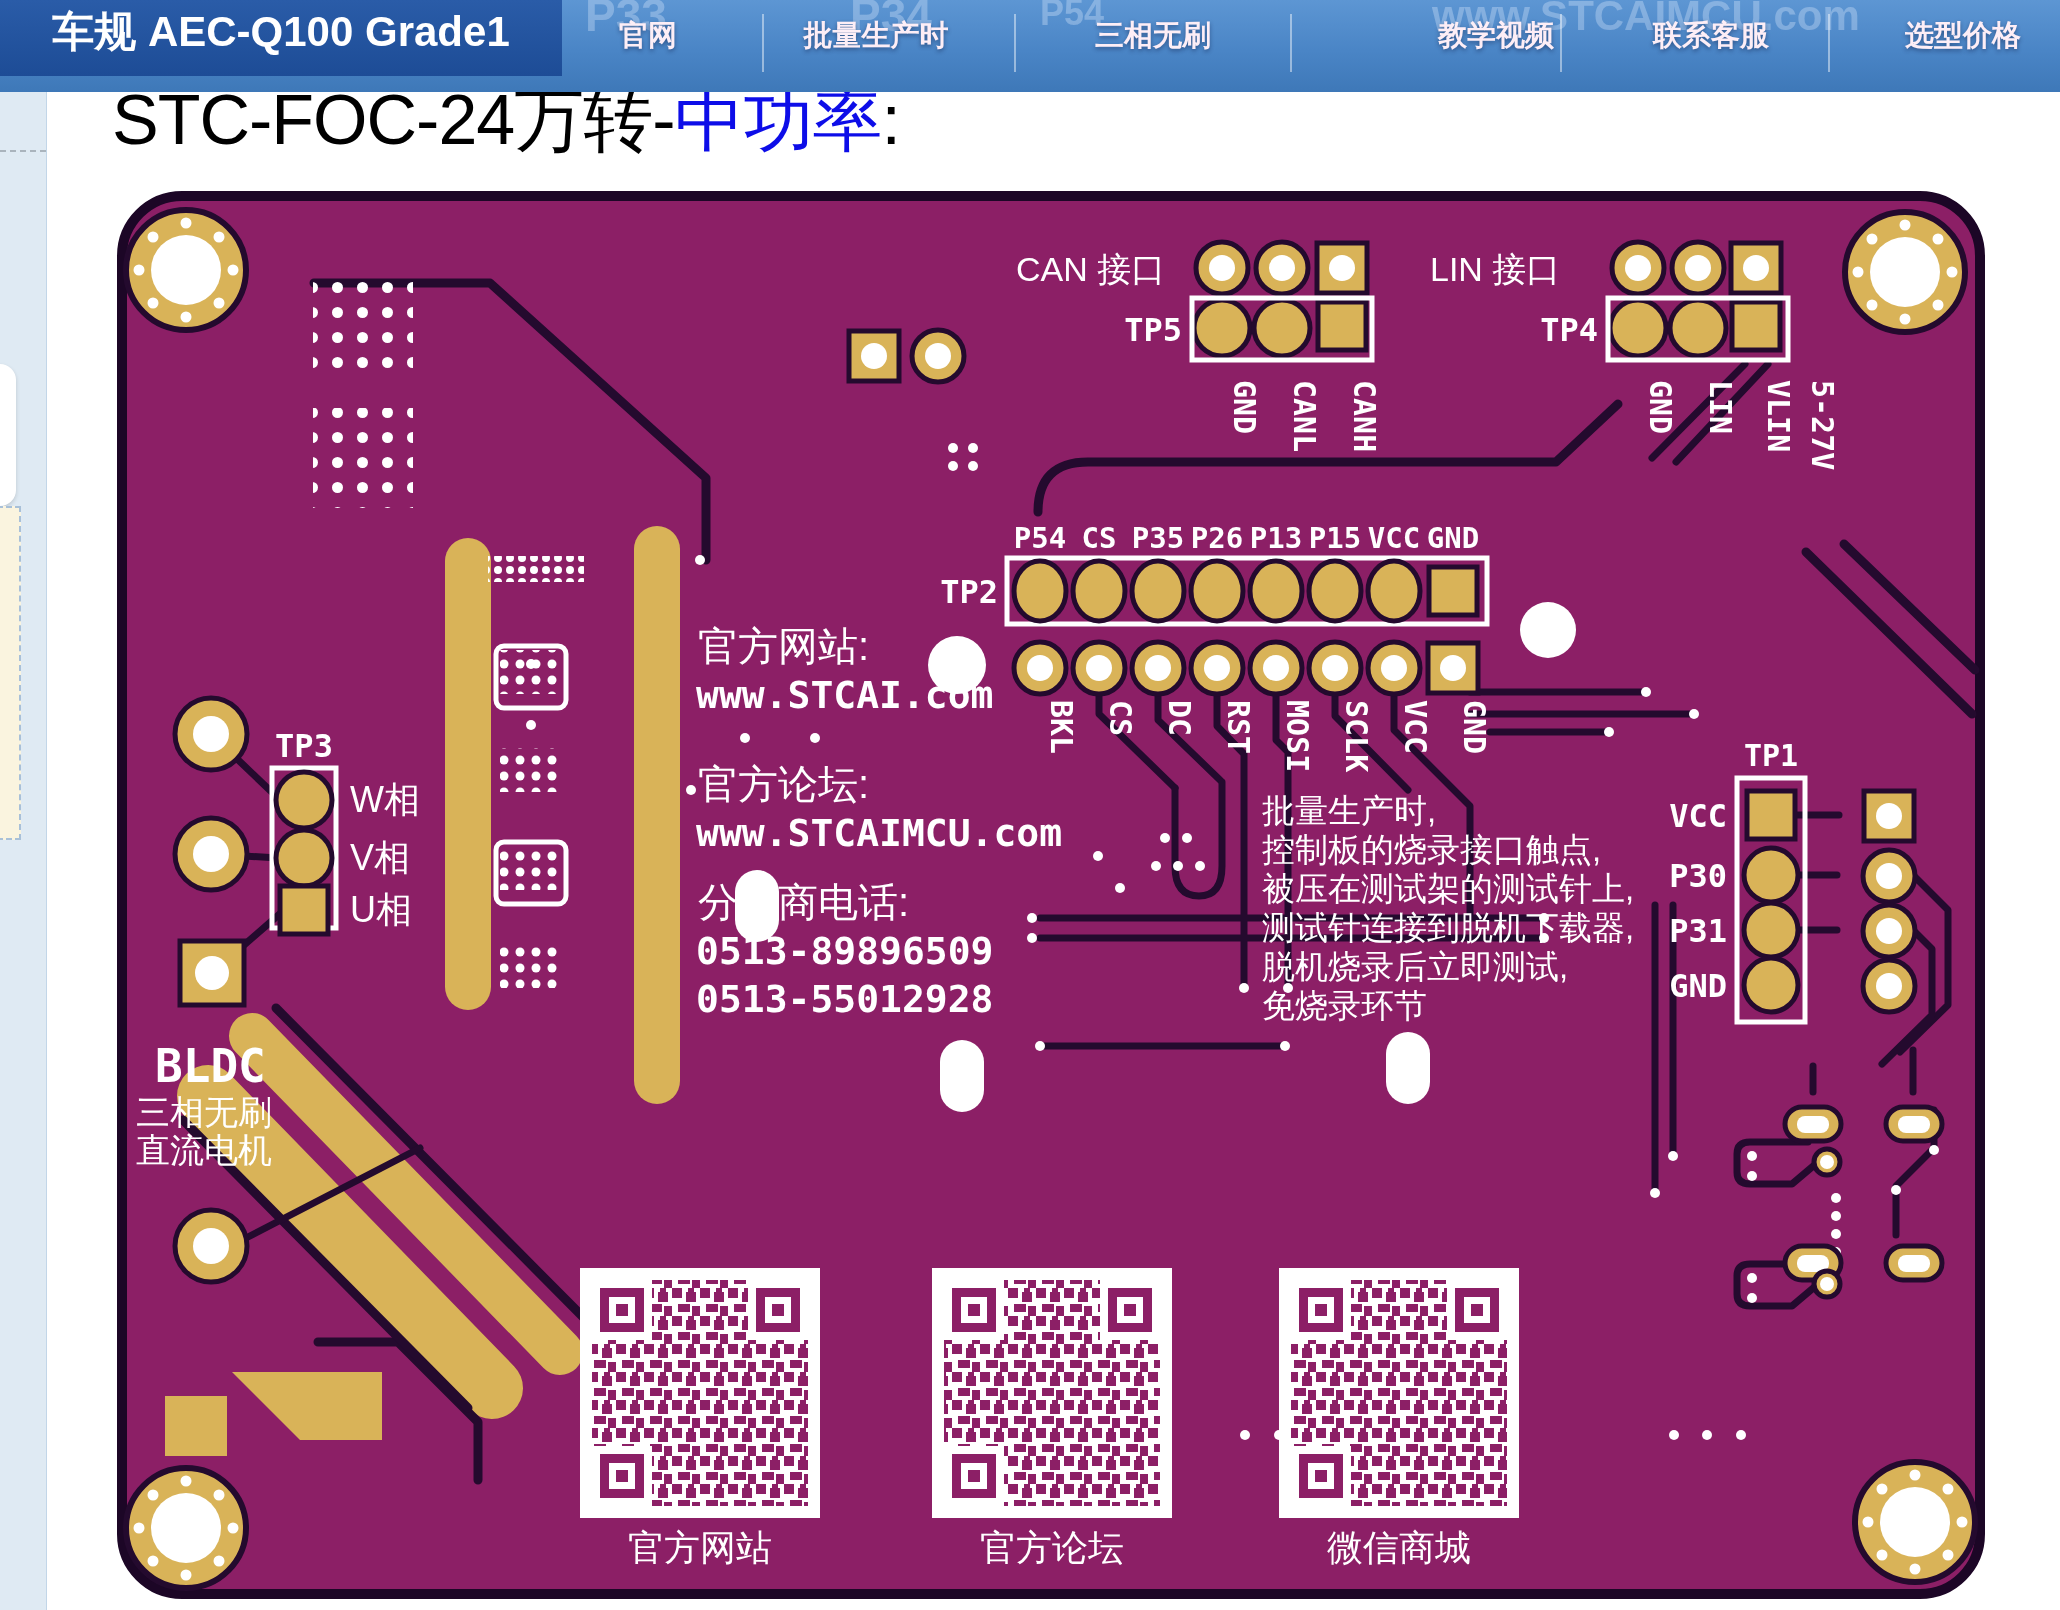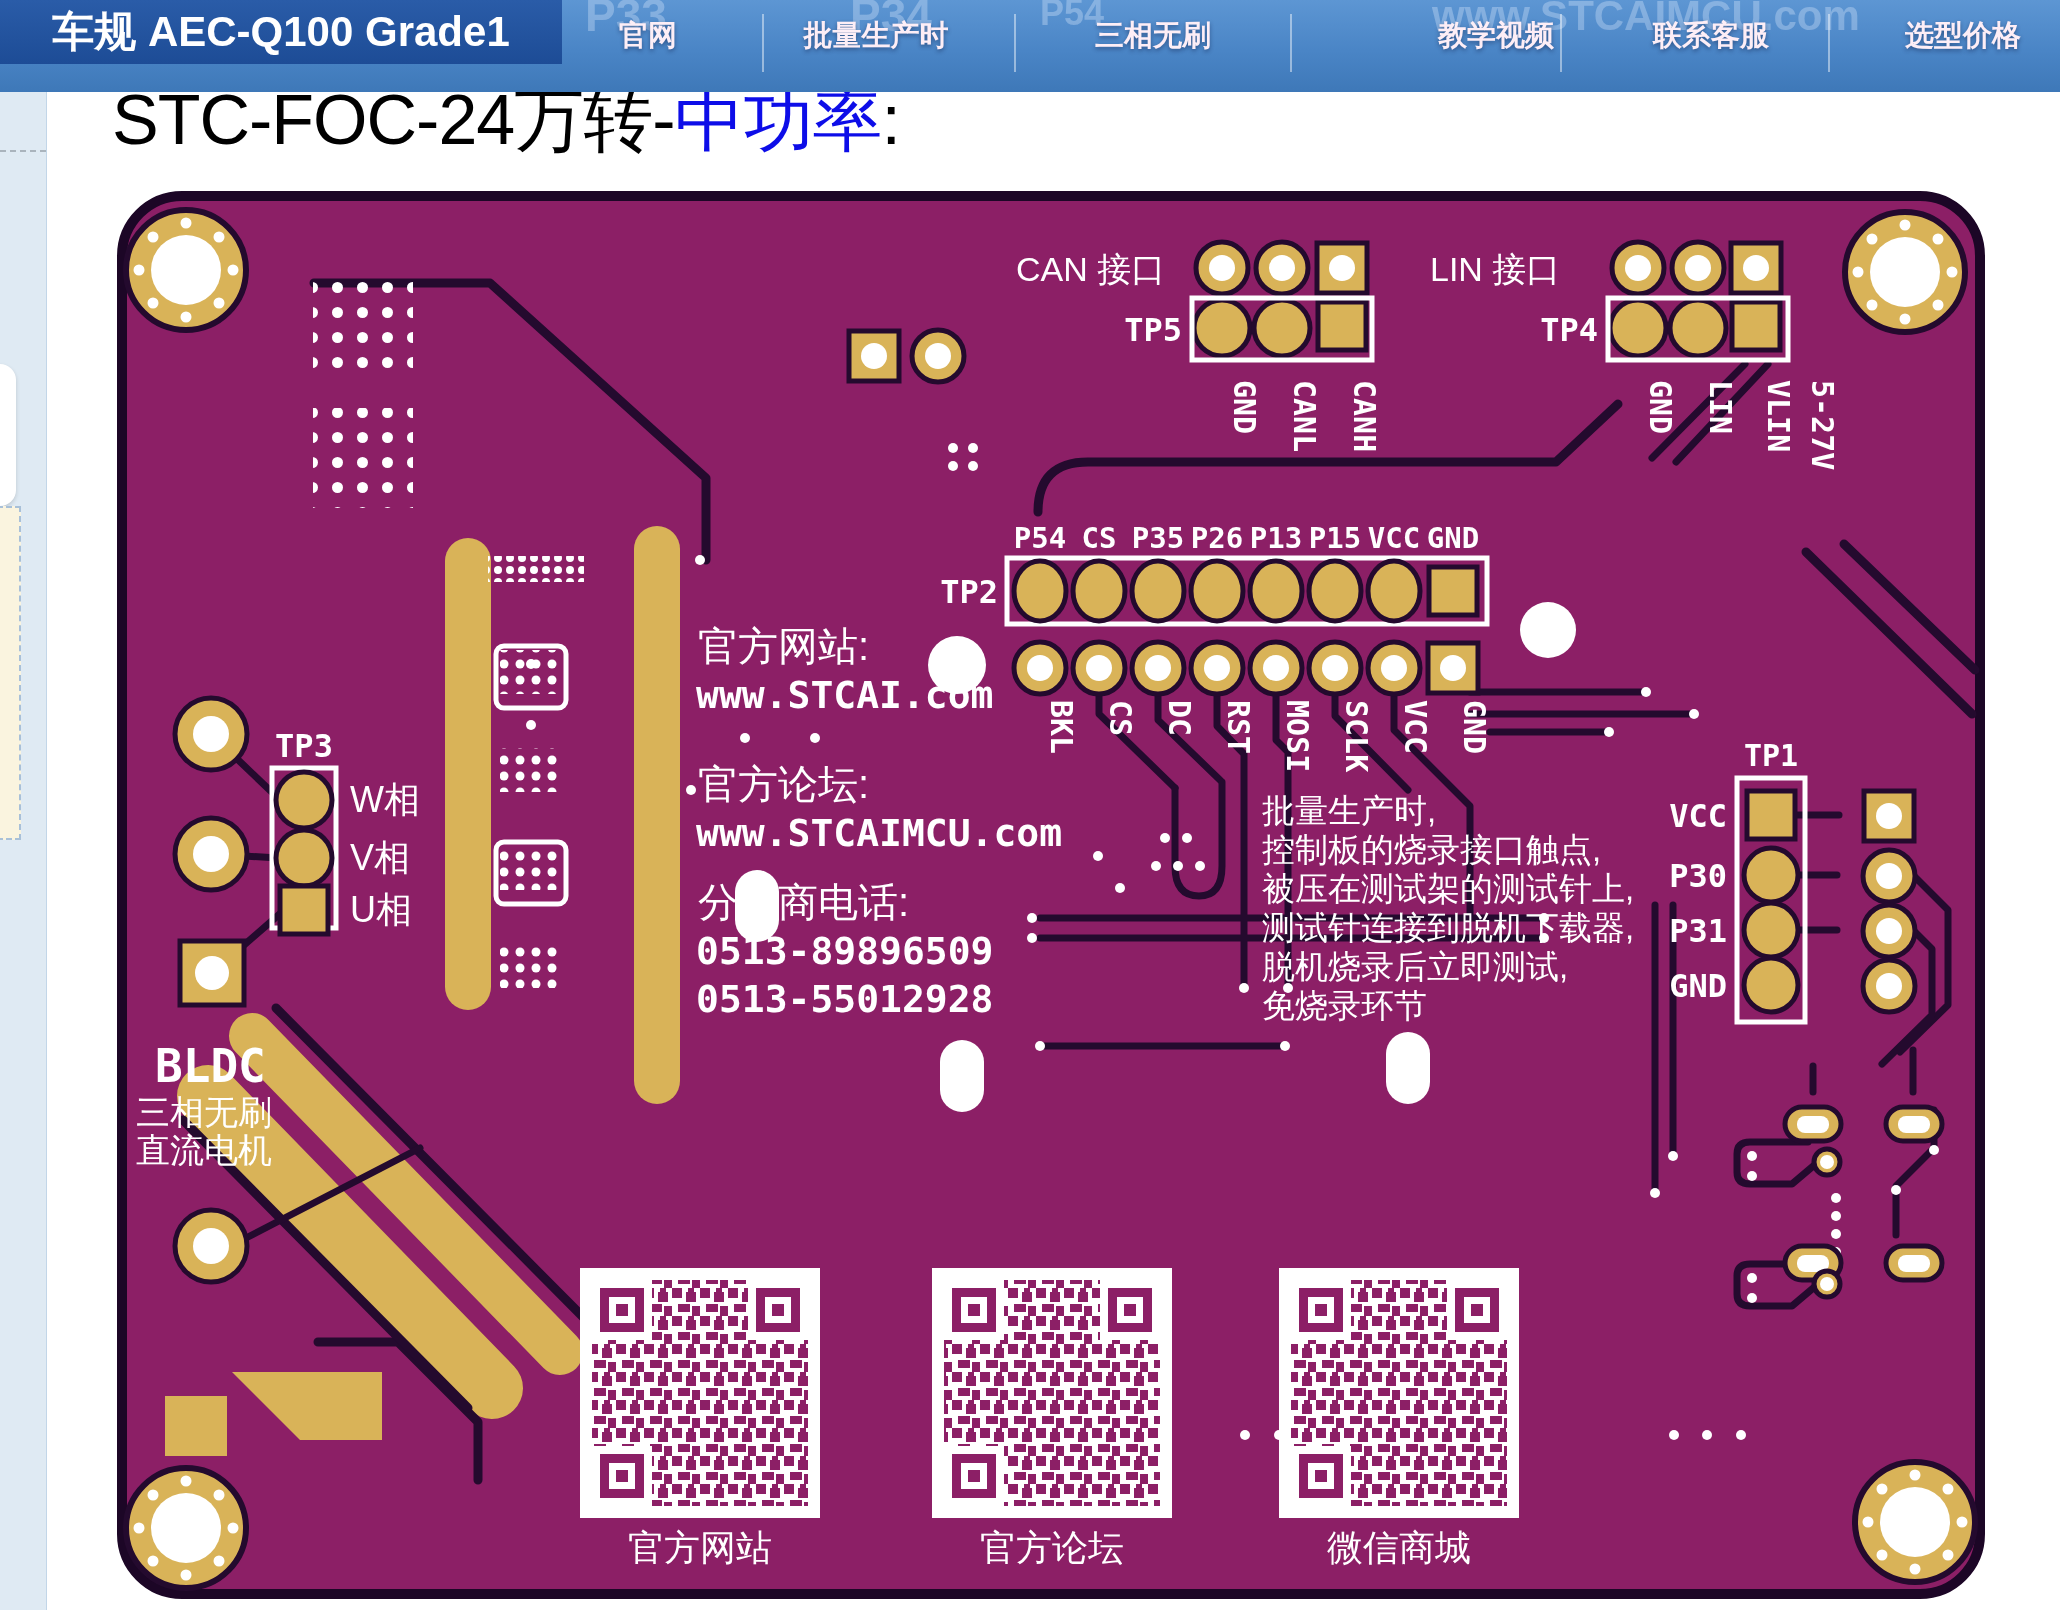--- a/index.html
+++ b/index.html
@@ -2,21 +2,21 @@
 <html><head>
 <meta charset="utf-8">
 <style>
   html,body{margin:0;padding:0;background:#fff;font-family:"Liberation Sans",sans-serif;}
   #page{position:relative;width:2060px;height:1610px;overflow:hidden;background:#fff;}
 
   
   #nav{position:absolute;left:0;top:0;width:2060px;height:92px;z-index:10;
        background:linear-gradient(180deg,#5d96d3 0%,#4a85c6 55%,#3e78b8 100%);overflow:hidden;}
   .wm{position:absolute;top:-12px;font-weight:bold;font-size:46px;color:rgba(225,238,255,0.33);white-space:nowrap;}
-  #brand{position:absolute;left:0;top:0;width:562px;height:64px;background:linear-gradient(180deg,#2a5ca8,#1d4c96);
+  #brand{position:absolute;left:0;top:0;width:562px;height:76px;background:linear-gradient(180deg,#2a5ca8,#1d4c96);
          color:#ffffff;font-weight:bold;font-size:42px;text-align:center;line-height:64px;white-space:nowrap;}
   .nav-item{position:absolute;top:16px;width:230px;text-align:center;font-weight:bold;font-size:29px;
             color:#fdeef6;text-shadow:0 2px 4px rgba(10,20,60,.45);cursor:pointer;white-space:nowrap;}
   .nav-div{position:absolute;top:14px;width:2px;height:58px;background:rgba(255,255,255,0.45);}
 
   
   #title{position:absolute;left:112px;top:74px;z-index:5;font-weight:normal;font-size:70px;color:#000;white-space:nowrap;letter-spacing:-1px;}
   #title .hl{color:#0d0de8;}
 
   

